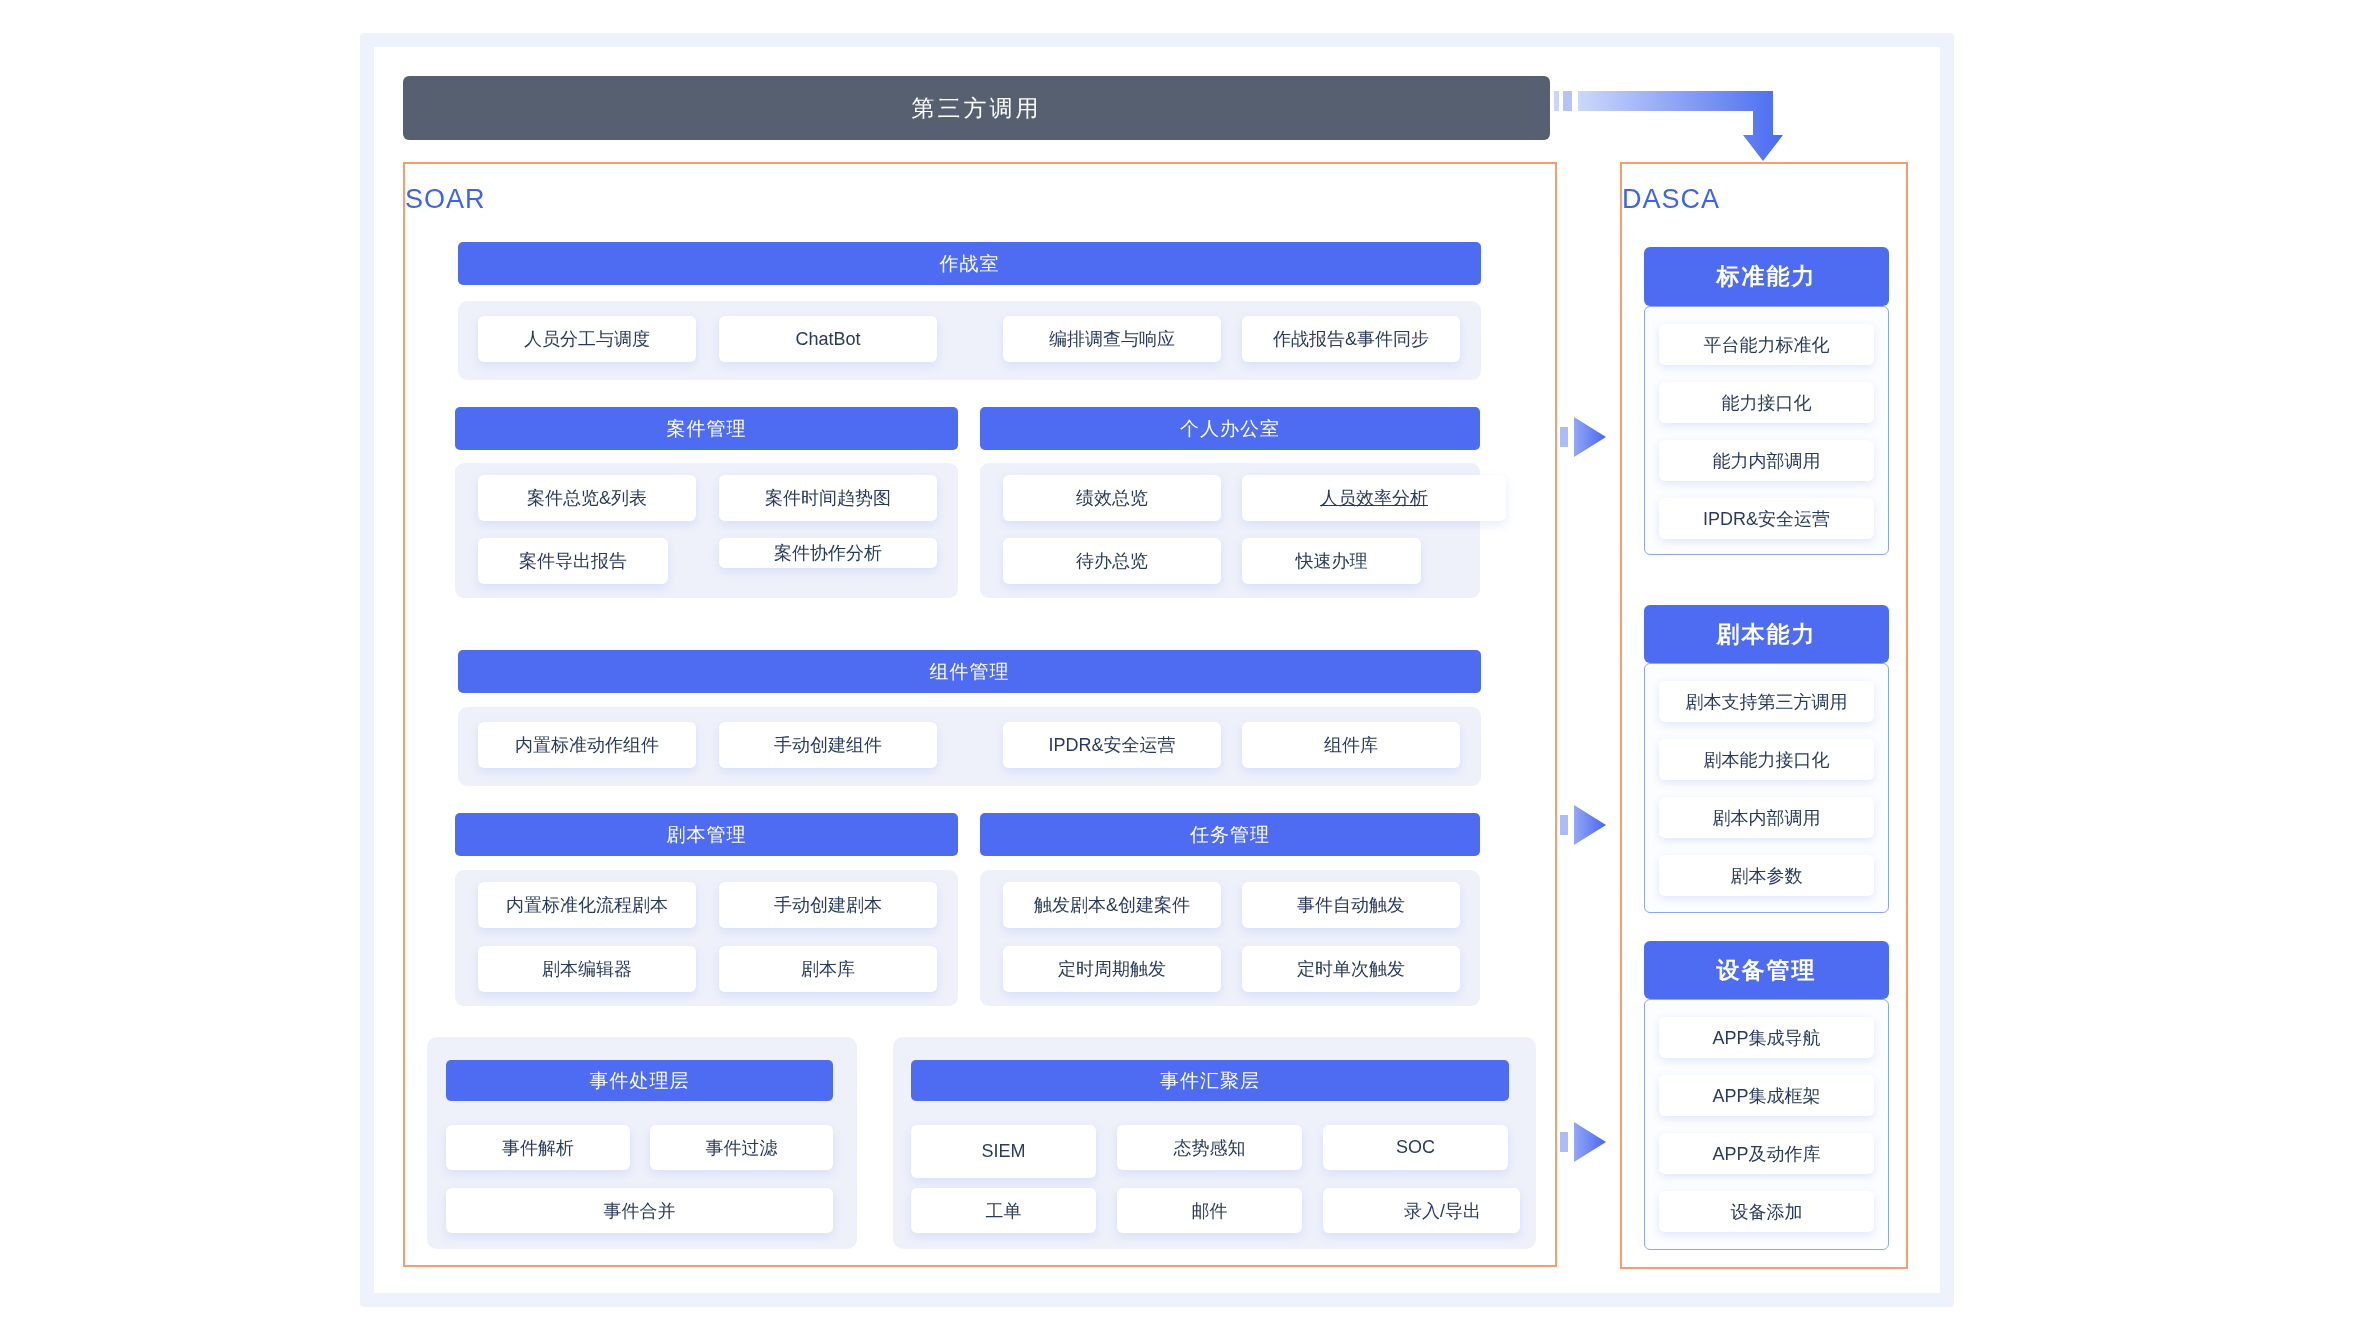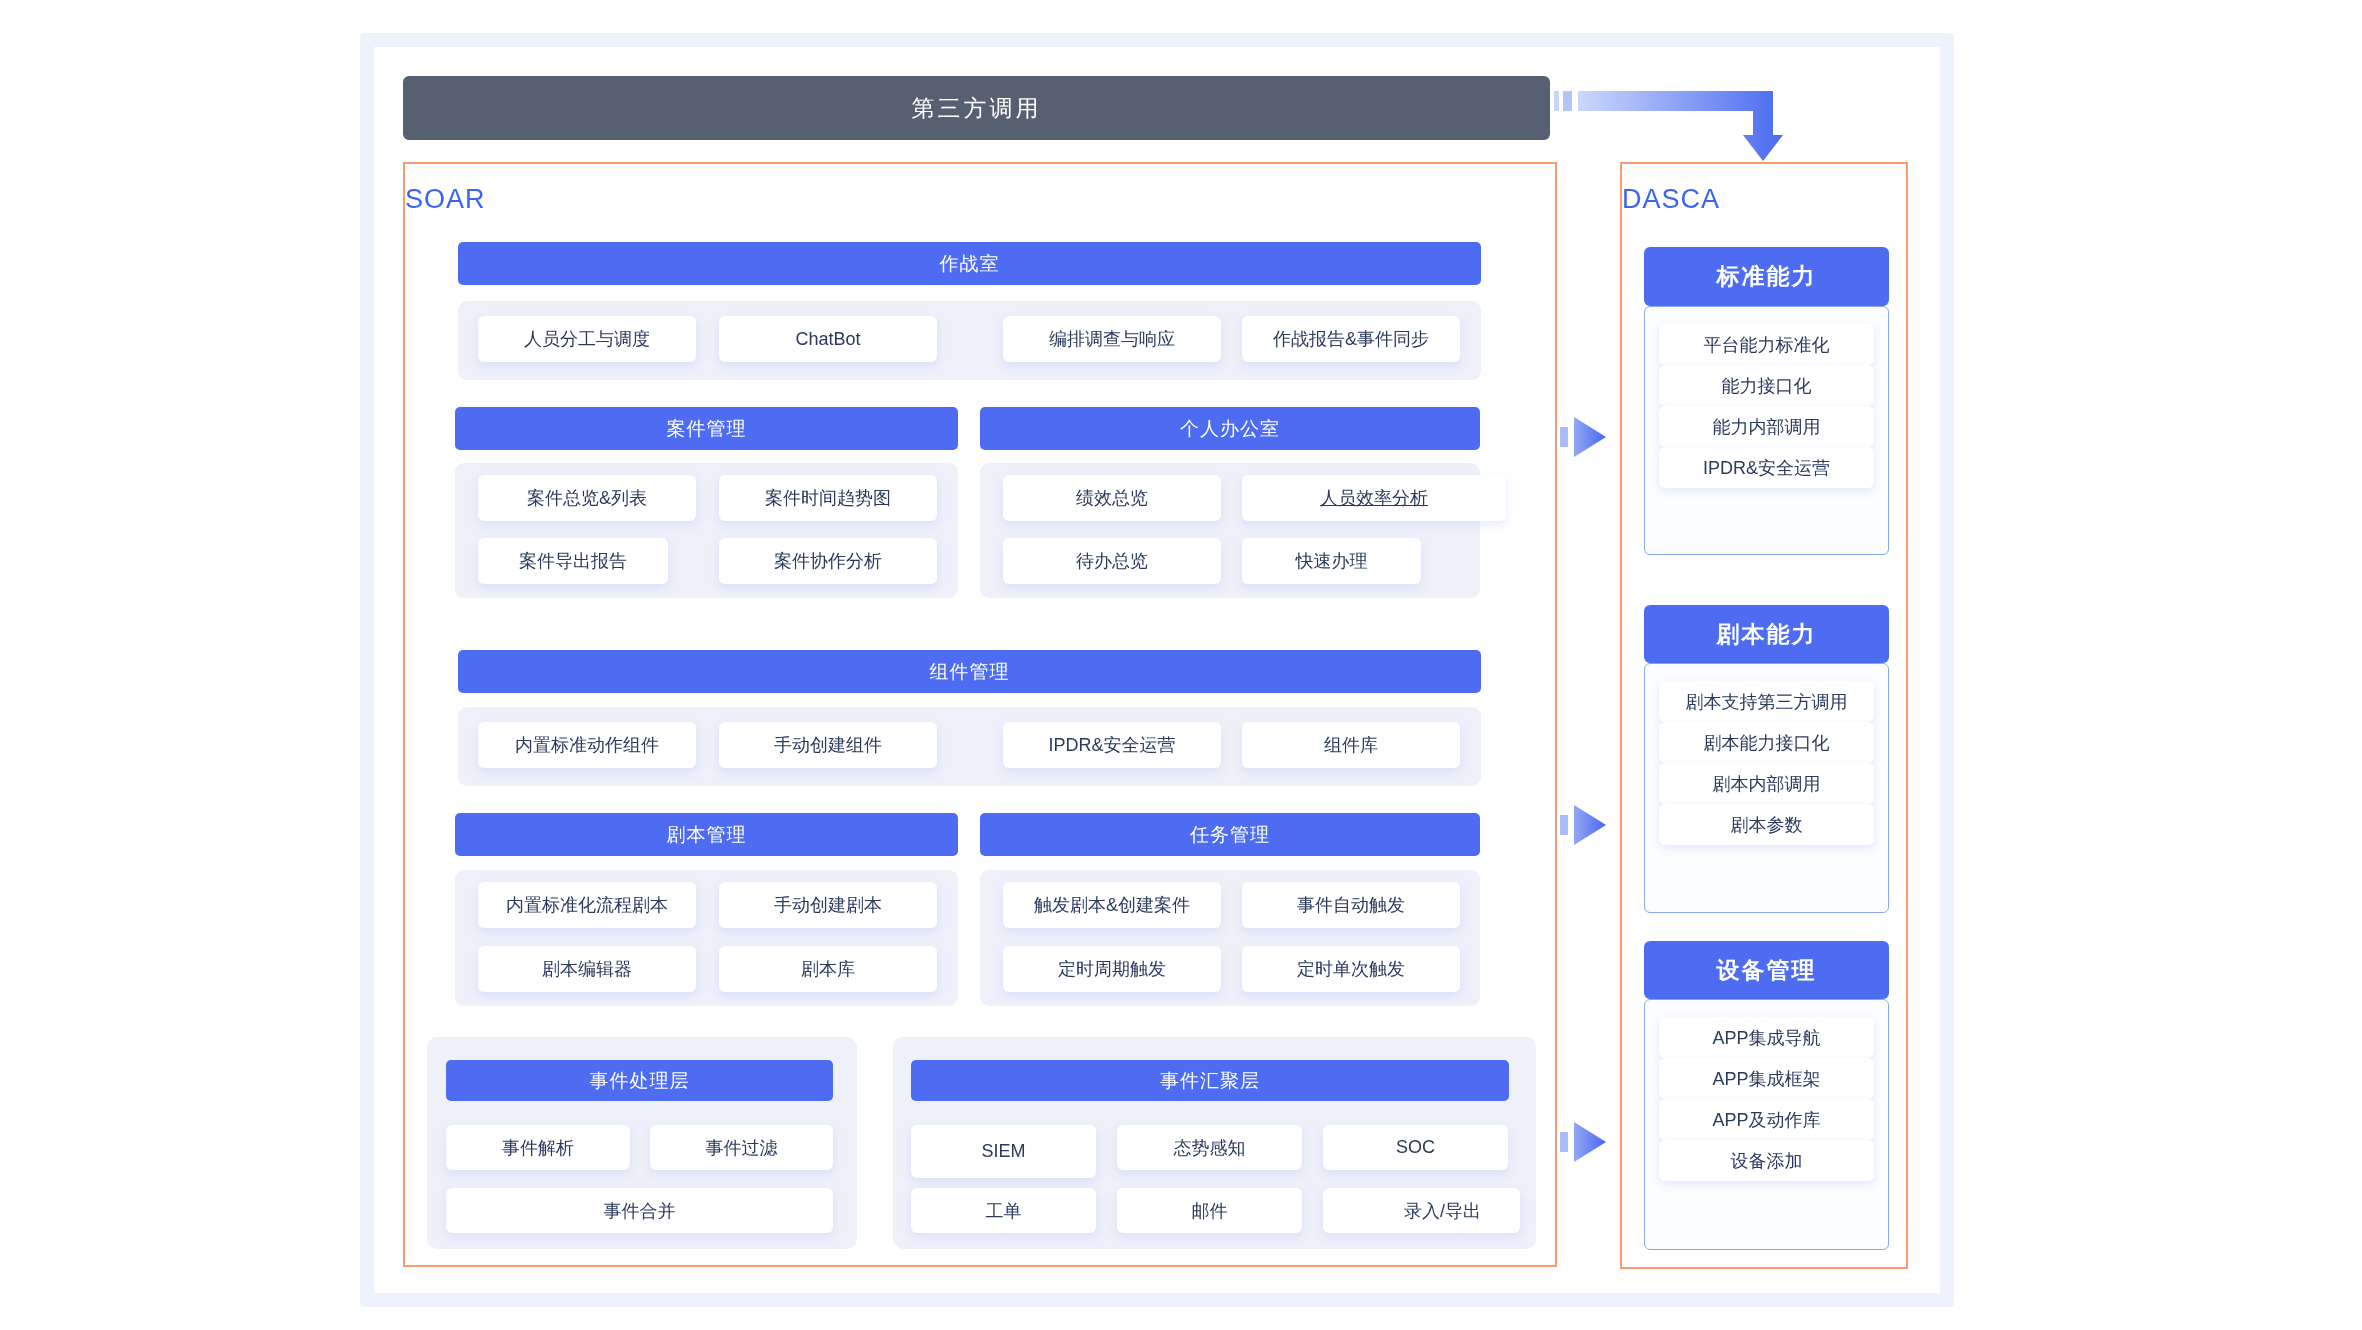--- a/index.html
+++ b/index.html
@@ -16,21 +16,21 @@
   .bar{position:absolute;height:43px;background:#4d6cf2;border-radius:5px;display:flex;align-items:center;justify-content:center;
        color:#ffffff;font-size:19px;font-weight:400;letter-spacing:1px;}
   .panel{position:absolute;background:#eef1fa;border-radius:9px;}
   .chip{position:absolute;background:#ffffff;border-radius:6px;display:flex;align-items:center;justify-content:center;
         color:#2a3a5c;font-size:18px;font-weight:500;box-shadow:0 4px 10px rgba(76,108,242,0.13);}
   .inbar{position:absolute;height:41px;background:#4d6cf2;border-radius:5px;display:flex;align-items:center;justify-content:center;
          color:#ffffff;font-size:19px;font-weight:400;letter-spacing:1px;}
   .dbar{position:absolute;left:22px;width:245px;background:#4d6cf2;border-radius:6px;display:flex;align-items:center;justify-content:center;
         color:#ffffff;font-size:23px;font-weight:600;letter-spacing:2px;}
   .dgroup{position:absolute;left:22px;width:245px;border:1px solid #8ea6f1;background:#fbfdff;border-radius:6px;
-          display:flex;flex-direction:column;gap:0;padding:17px 14px;box-sizing:border-box;}
+          display:flex;flex-direction:column;gap:17px;padding:17px 14px;box-sizing:border-box;}
   .dchip{height:41px;min-height:41px;background:#ffffff;border-radius:6px;display:flex;align-items:center;justify-content:center;
          color:#2a3a5c;font-size:18px;font-weight:500;box-shadow:0 3px 8px rgba(76,108,242,0.15);}
   .arrow{position:absolute;}
 </style>
 </head>
 <body>
 
 <div class="stage">
   <div class="frame"></div>
   <div class="card"></div>
@@ -95,21 +95,21 @@
       <div class="chip" style="left:545px;top:15px;width:218px;height:46px;">编排调查与响应</div>
       <div class="chip" style="left:784px;top:15px;width:218px;height:46px;">作战报告&amp;事件同步</div>
     </div>
 
     <div class="bar" style="left:50px;top:243px;width:503px;">案件管理</div>
     <div class="bar" style="left:575px;top:243px;width:500px;">个人办公室</div>
     <div class="panel" style="left:50px;top:299px;width:503px;height:135px;">
       <div class="chip" style="left:23px;top:12px;width:218px;height:46px;">案件总览&amp;列表</div>
       <div class="chip" style="left:264px;top:12px;width:218px;height:46px;">案件时间趋势图</div>
       <div class="chip" style="left:23px;top:75px;width:190px;height:46px;">案件导出报告</div>
-      <div class="chip" style="left:264px;top:75px;width:218px;height:46px;">案件协作分析</div>
+      <div class="chip" style="left:264px;top:75px;width:218px;height:30px;">案件协作分析</div>
     </div>
     <div class="panel" style="left:575px;top:299px;width:500px;height:135px;">
       <div class="chip" style="left:23px;top:12px;width:218px;height:46px;">绩效总览</div>
       <div class="chip" style="left:262px;top:12px;width:264px;height:46px;text-decoration:underline;">人员效率分析</div>
       <div class="chip" style="left:23px;top:75px;width:218px;height:46px;">待办总览</div>
       <div class="chip" style="left:262px;top:75px;width:179px;height:46px;">快速办理</div>
     </div>
 
     <div class="bar" style="left:53px;top:486px;width:1023px;">组件管理</div>
     <div class="panel" style="left:53px;top:543px;width:1023px;height:79px;">

